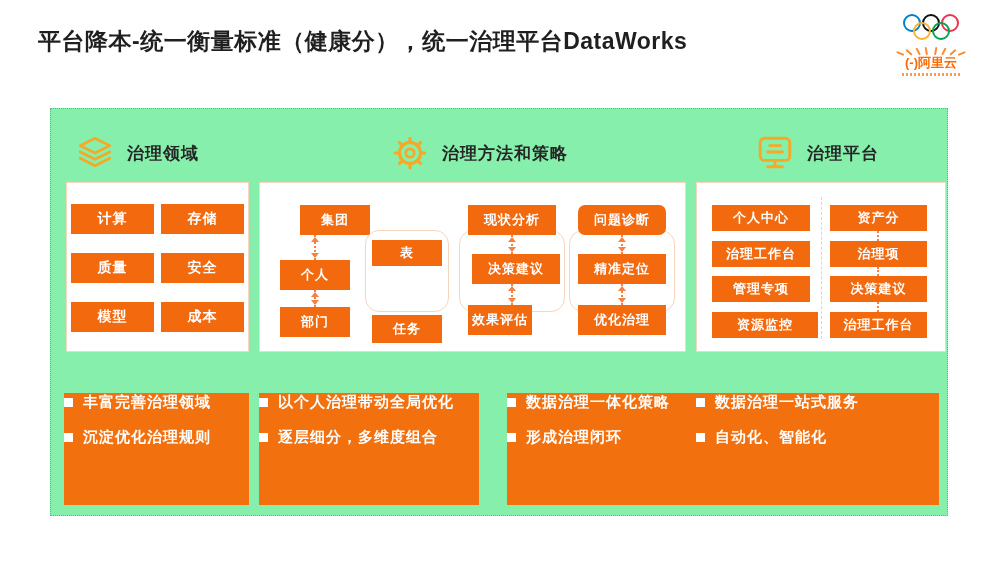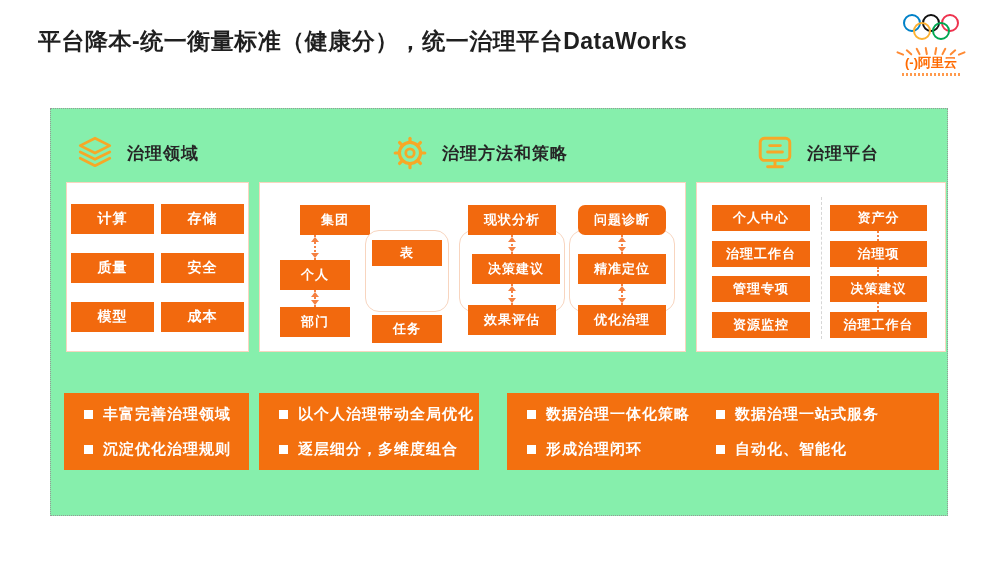--- a/index.html
+++ b/index.html
@@ -52,23 +52,23 @@
   .vconn { position:absolute; width:0; border-left:2px dotted #F58142; }
   .vconn::before { content:""; position:absolute; left:-5px; top:-2px;
     border:4px solid transparent; border-bottom:5px solid #F58142; }
   .vconn::after  { content:""; position:absolute; left:-5px; bottom:-2px;
     border:4px solid transparent; border-top:5px solid #F58142; }
   .dotconn { position:absolute; width:0; border-left:2px dotted #F58142; }
 
   .divider { position:absolute; width:0; border-left:1px dashed #d6d6d6; }
 
   
-  .sumcard { position:absolute; top:284px; height:77px; background:#F3700F;
-    display:flex; flex-direction:column; justify-content:center; gap:16px;
-    padding-left:20px; }
+  .sumcard { position:absolute; top:284px; height:112px; background:#F3700F;
+    display:flex; flex-direction:column; gap:16px;
+    }
   .bullet-line { display:flex; align-items:center; color:#fff; font-weight:700;
     font-size:15px; letter-spacing:1px; }
   .bullet-sq { display:inline-block; width:9px; height:9px; background:#fff;
     margin-right:10px; flex:0 0 auto; }
 </style>
 </head>
 <body>
 
 <div class="slide">
 
@@ -158,35 +158,35 @@
 
       <div class="subround" style="left:105px; top:47px; width:84px; height:82px;"></div>
       <div class="obox abs" style="left:112px; top:57px; width:70px; height:26px;">表</div>
       <div class="obox abs" style="left:112px; top:87px; width:70px; height:28px;margin-top:45px;">任务</div>
 
       <div class="subround" style="left:199px; top:47px; width:106px; height:82px;"></div>
       <div class="obox abs" style="left:208px; top:22px;  width:88px; height:30px;">现状分析</div>
       <div class="vconn" style="left:251px; top:52px; height:19px;"></div>
       <div class="obox abs" style="left:212px; top:71px;  width:88px; height:30px;">决策建议</div>
       <div class="vconn" style="left:251px; top:101px; height:21px;"></div>
-      <div class="obox abs" style="left:208px; top:122px; width:88px; height:30px;">效果评估</div>
+      <div class="obox abs" style="left:208px; top:122px; width:64px; height:30px;">效果评估</div>
 
       <div class="subround" style="left:309px; top:47px; width:106px; height:82px;"></div>
       <div class="obox abs" style="left:318px; top:22px;  width:88px; height:30px;border-radius:7px;">问题诊断</div>
       <div class="vconn" style="left:361px; top:52px; height:19px;"></div>
       <div class="obox abs" style="left:318px; top:71px;  width:88px; height:30px;">精准定位</div>
       <div class="vconn" style="left:361px; top:101px; height:21px;"></div>
       <div class="obox abs" style="left:318px; top:122px; width:88px; height:30px;">优化治理</div>
     </div>
 
     <div class="container c3">
       <div class="obox abs" style="left:15px; top:22px;  width:98px; height:26px;">个人中心</div>
       <div class="obox abs" style="left:15px; top:58px;  width:98px; height:26px;">治理工作台</div>
       <div class="obox abs" style="left:15px; top:93px;  width:98px; height:26px;">管理专项</div>
-      <div class="obox abs" style="left:15px; top:129px; width:98px; height:26px;">资源监控</div>
+      <div class="obox abs" style="left:15px; top:129px; width:106px; height:26px;">资源监控</div>
 
       <div class="divider" style="left:124px; top:14px; height:142px;"></div>
 
       <div class="obox abs" style="left:133px; top:22px;  width:97px; height:26px;">资产分</div>
       <div class="dotconn" style="left:180px; top:48px; height:10px;"></div>
       <div class="obox abs" style="left:133px; top:58px;  width:97px; height:26px;">治理项</div>
       <div class="dotconn" style="left:180px; top:84px; height:9px;"></div>
       <div class="obox abs" style="left:133px; top:93px;  width:97px; height:26px;">决策建议</div>
       <div class="dotconn" style="left:180px; top:119px; height:10px;"></div>
       <div class="obox abs" style="left:133px; top:129px; width:97px; height:26px;">治理工作台</div>

